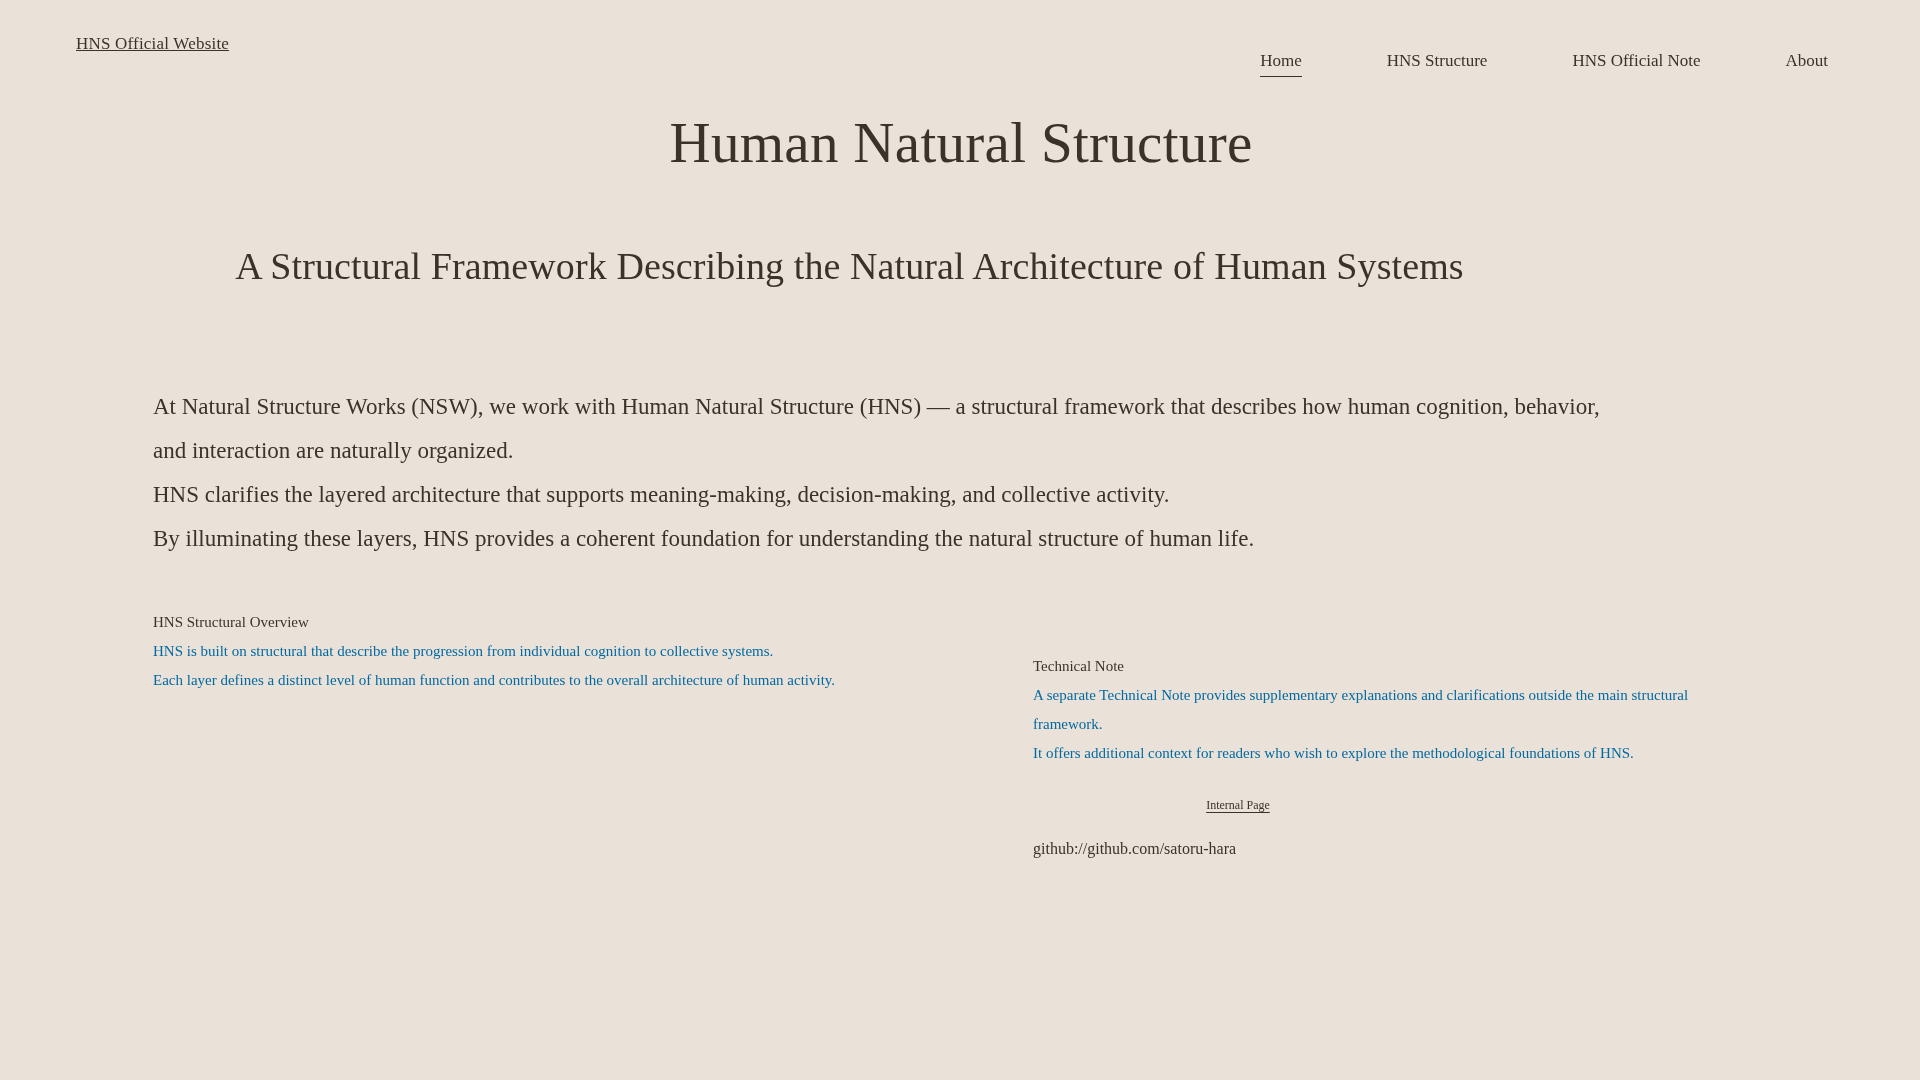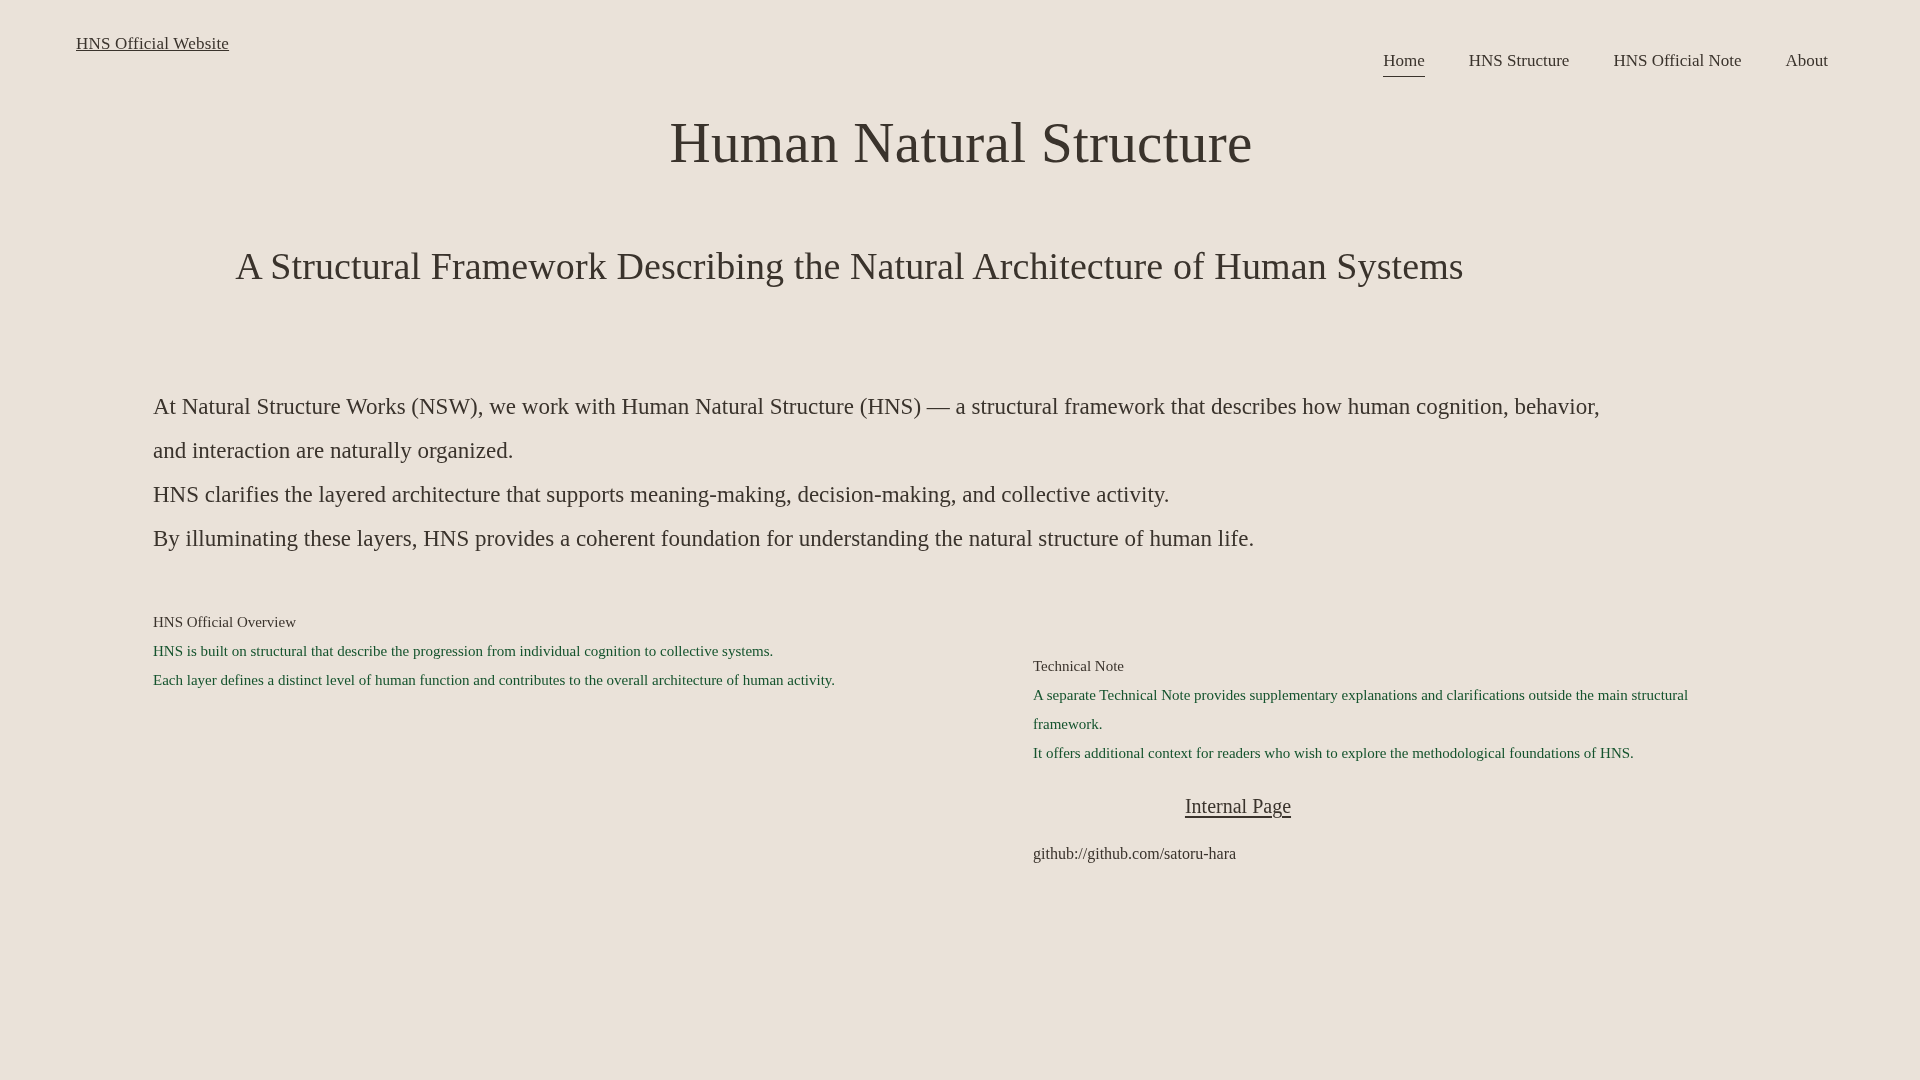--- a/index.html
+++ b/index.html
@@ -34,21 +34,21 @@
     font-size: 17px;
     letter-spacing: 0.2px;
     color: #3A332C;
     white-space: nowrap;
     text-decoration: underline;
   }
 
   .main-nav {
     display: flex;
     align-items: center;
-    gap: 44px;
+    gap: 85px;
     margin-top: 38px;
   }
 
   .nav-link {
     font-size: 17px;
     color: #3A332C;
     text-decoration: none;
     white-space: nowrap;
     position: relative;
     padding-bottom: 5px;
@@ -120,38 +120,38 @@
 
   .col-heading {
     font-size: 15px;
     line-height: 29px;
     color: #3A332C;
   }
 
   .col-line {
     font-size: 15px;
     line-height: 29px;
-    color: #14532d;
+    color: #0369a1;
   }
 
   
   .internal-block {
     position: absolute;
     top: 795px;
     left: 1033px;
     width: 740px;
   }
 
   .internal-link-row {
     text-align: center;
     padding-right: 330px;
   }
 
   .internal-link {
-    font-size: 20px;
+    font-size: 12px;
     color: #3A332C;
     text-decoration: underline;
     text-underline-offset: 3px;
   }
 
   .external-url {
     margin-top: 27px;
     font-size: 16px;
     color: #3A332C;
   }
@@ -176,21 +176,21 @@
 <section class="intro">
   <p class="intro-line">At Natural Structure Works (NSW), we work with Human Natural Structure (HNS) — a structural framework that describes how human cognition, behavior,</p>
   <p class="intro-line">and interaction are naturally organized.</p>
   <p class="intro-line">HNS clarifies the layered architecture that supports meaning-making, decision-making, and collective activity.</p>
   <p class="intro-line">By illuminating these layers, HNS provides a coherent foundation for understanding the natural structure of human life.</p>
 </section>
 
 <section class="columns">
 
   <div class="col-left">
-    <div class="col-heading">HNS Official Overview</div>
+    <div class="col-heading">HNS Structural Overview</div>
     <div class="col-line">HNS is built on structural that describe the progression from individual cognition to collective systems.</div>
     <div class="col-line">Each layer defines a distinct level of human function and contributes to the overall architecture of human activity.</div>
   </div>
 
   <div class="col-right">
     <div class="col-heading">Technical Note</div>
     <div class="col-line">A separate Technical Note provides supplementary explanations and clarifications outside the main structural</div>
     <div class="col-line">framework.</div>
     <div class="col-line">It offers additional context for readers who wish to explore the methodological foundations of HNS.</div>
   </div>

